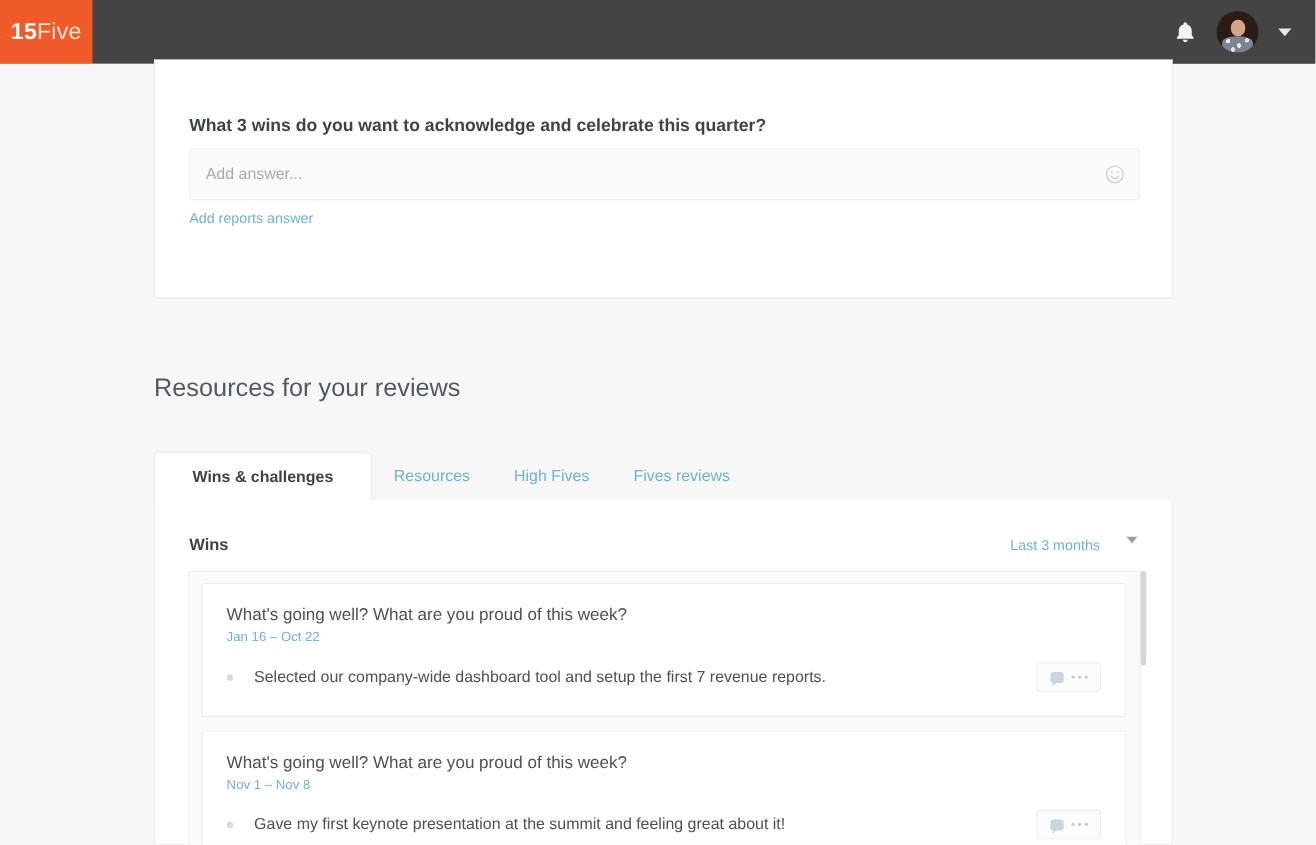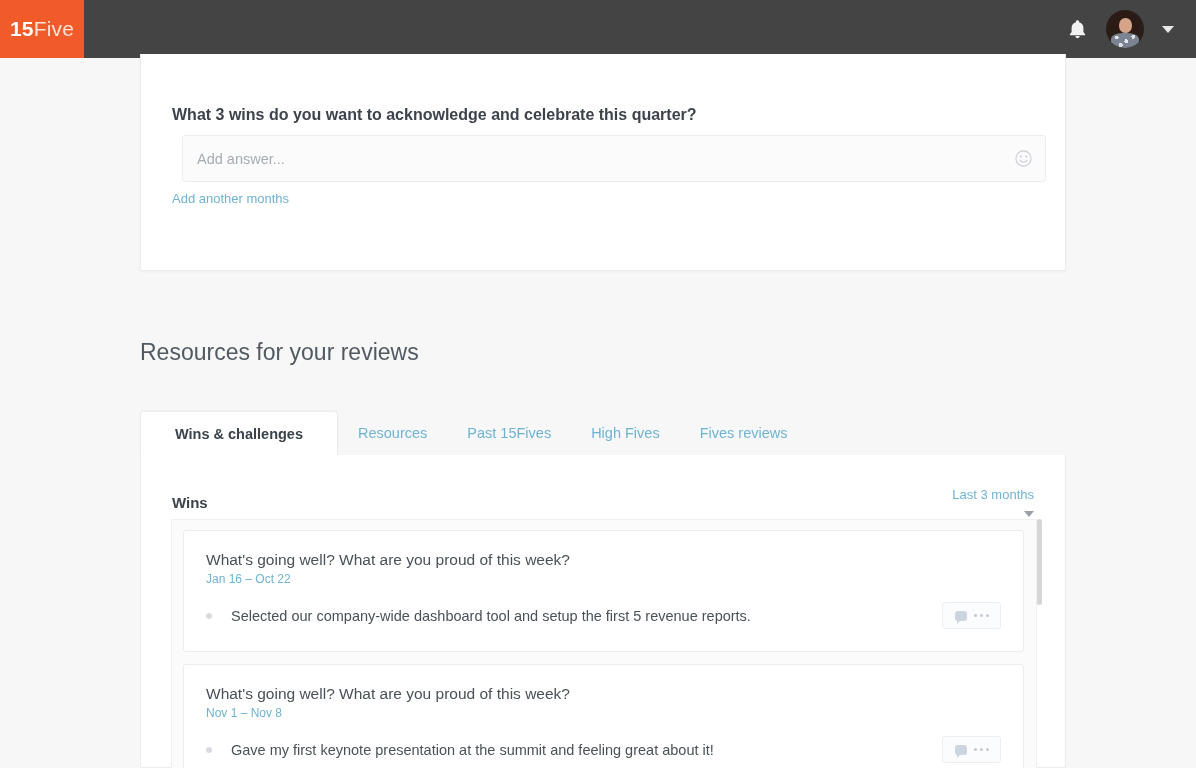--- a/index.html
+++ b/index.html
@@ -128,21 +128,21 @@
   .question-title {
     position: absolute;
     left: 31px;
     top: 52px;
     font-size: 16px;
     font-weight: 700;
     color: #3c434c;
   }
   .answer-input {
     position: absolute;
-    left: 41px;
+    left: 31px;
     top: 81px;
     width: 864px;
     height: 47px;
     box-sizing: border-box;
     background: #fbfbfc;
     border: 1px solid #ededf0;
     border-radius: 3px;
     display: flex;
     align-items: center;
   }
@@ -235,24 +235,23 @@
     align-items: center;
   }
   .wins-label {
     font-size: 15px;
     font-weight: 700;
     color: #3c434c;
   }
   .range-select {
     margin-left: auto;
     display: flex;
-    align-items: flex-end;
-    gap: 9px;
-    cursor: pointer;
-    flex-direction: column;
+    align-items: flex-start;
+    gap: 24px;
+    cursor: pointer;
   }
   .range-select .range-text {
     font-size: 13px;
     color: #6fb3d2;
   }
   .range-caret {
     width: 0; height: 0;
     border-left: 5px solid transparent;
     border-right: 5px solid transparent;
     border-top: 6px solid #9aa1aa;
@@ -397,50 +396,49 @@
       <input type="text" placeholder="Add answer..." style="">
       <span class="smiley">
         <svg width="17" height="17" viewBox="0 0 17 17" aria-hidden="true">
           <circle cx="8.5" cy="8.5" r="7.6" fill="none" stroke="#c9ccd1" stroke-width="1.1"></circle>
           <circle cx="5.8" cy="6.6" r="1" fill="#c9ccd1"></circle>
           <circle cx="11.2" cy="6.6" r="1" fill="#c9ccd1"></circle>
           <path d="M5 10.1c.9 1.5 2.1 2.2 3.5 2.2s2.6-.7 3.5-2.2" fill="none" stroke="#c9ccd1" stroke-width="1.1" stroke-linecap="round"></path>
         </svg>
       </span>
     </div>
-    <div class="add-another">Add another months</div>
+    <div class="add-another">Add reports answer</div>
   </div>
 
   <div class="section-heading">Resources for your reviews</div>
 
   <div class="tabs">
     <div class="tab first active">Wins &amp; challenges</div>
     <div class="tab">Resources</div>
-    <div class="tab">Past 15Fives</div>
     <div class="tab">High Fives</div>
     <div class="tab">Fives reviews</div>
   </div>
 
   <div class="wins-panel">
     <div class="wins-header">
       <div class="wins-label">Wins</div>
       <div class="range-select">
         <span class="range-text">Last 3 months</span>
         <span class="range-caret"></span>
       </div>
     </div>
 
     <div class="wins-scroll">
 
       <div class="win-card">
         <div class="win-q">What's going well? What are you proud of this week?</div>
         <div class="win-date">Jan 16 – Oct 22</div>
         <div class="win-body">
           <span class="win-bullet"></span>
-          <span class="win-text">Selected our company-wide dashboard tool and setup the first 5 revenue reports.</span>
+          <span class="win-text">Selected our company-wide dashboard tool and setup the first 7 revenue reports.</span>
           <span class="win-actions">
             <span class="bubble"></span>
             <span class="dots">
                 <i></i>
                 <i></i>
                 <i></i>
               </span>
           </span>
         </div>
       </div>

